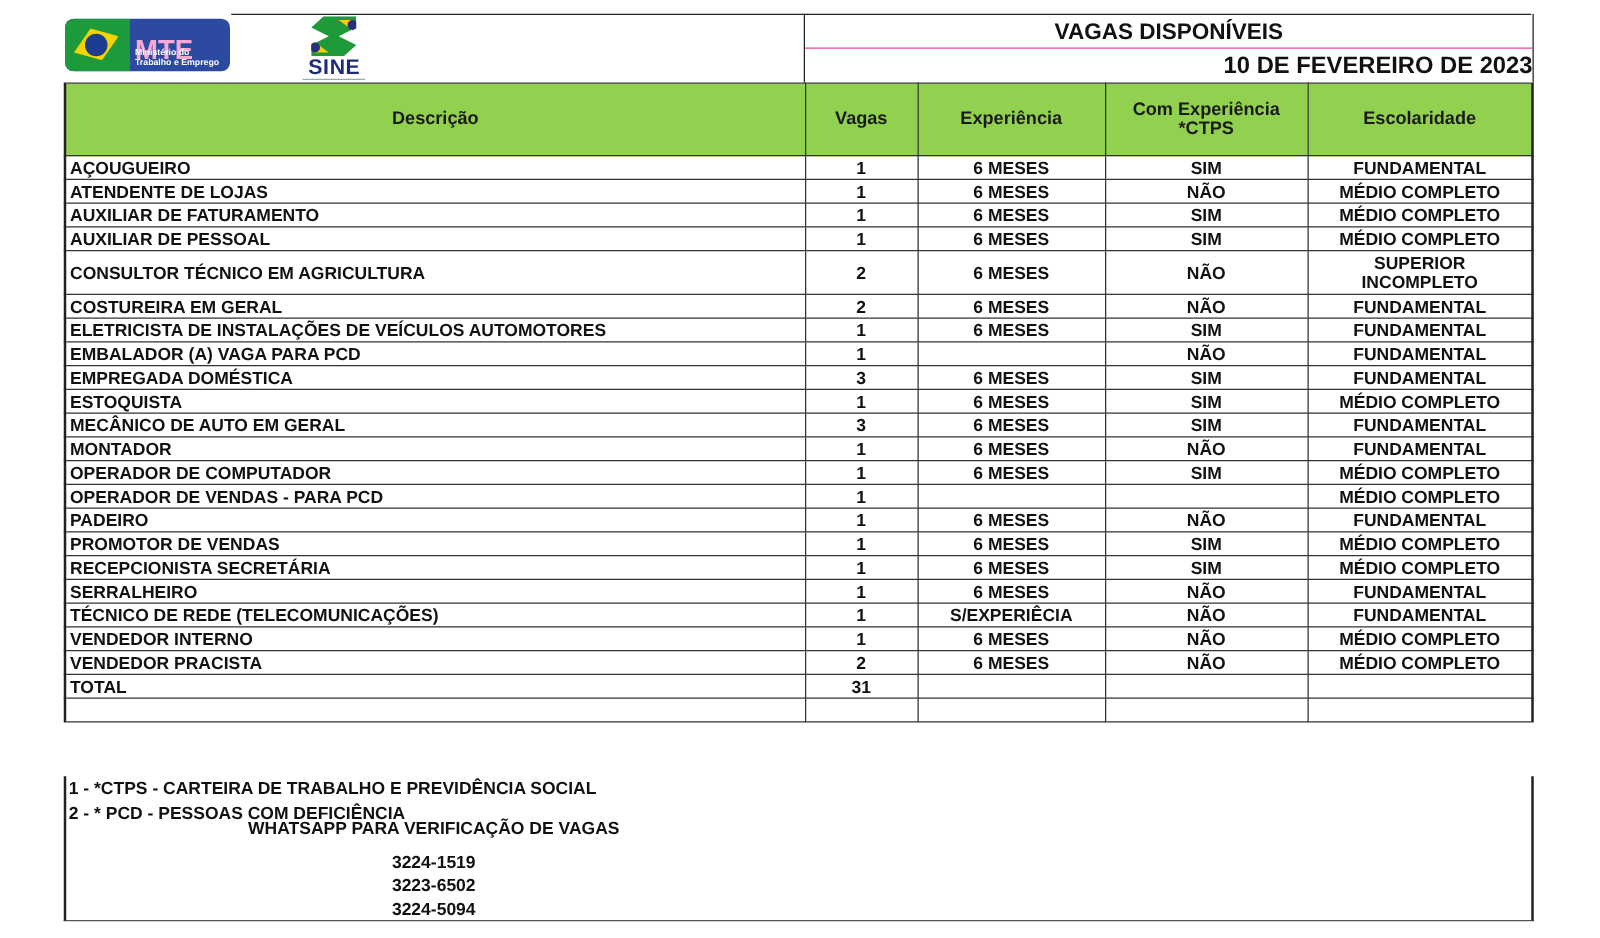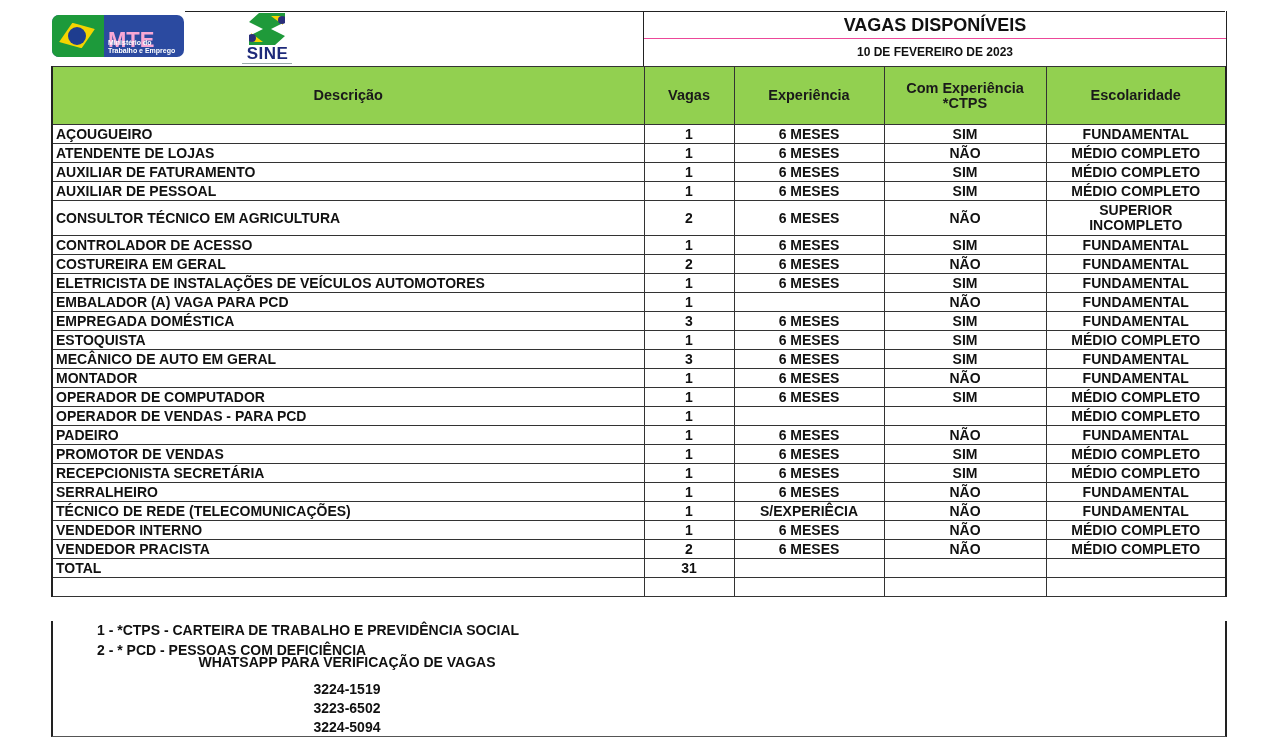--- a/index.html
+++ b/index.html
@@ -16,32 +16,32 @@
   .mte-sub { position:absolute; left:56px; top:24px; color:#fff; font-weight:bold; font-size:7px; line-height:8px; }
   .sine-logo { left:240px; top:13px; width:55px; height:50px; }
   .sine-mark { position:absolute; left:9px; top:0; width:36px; height:32px; }
   .sine-text { position:absolute; left:0; top:31px; width:55px; text-align:center; font-weight:bold; font-size:17px; color:#1e2a7a; letter-spacing:0.5px; }
   .sine-line { position:absolute; left:2px; top:50px; width:50px; height:1px; background:#9aa; }
 
   
   .top-line { left:185px; top:11px; width:1040px; height:0; border-top:1.5px solid #222; }
   .title-box { left:643px; top:11px; width:582px; height:55px; border-left:1.5px solid #222; border-right:1.5px solid #222; }
   .title1 { position:absolute; left:0; top:0; width:100%; height:27px; line-height:28px; text-align:center; font-weight:bold; font-size:18px; border-bottom:1px solid #ec4899; }
-  .title2 { position:absolute; left:0; top:28px; width:100%; height:27px; line-height:27px; text-align:center; font-weight:bold; font-size:12px; }
+  .title2 { position:absolute; left:0; top:28px; width:100%; height:27px; line-height:27px; text-align:right; font-weight:bold; font-size:19px; }
 
   
   .tbl { left:51px; top:66px; width:1174px; border-collapse:collapse; table-layout:fixed; }
   .tbl td, .tbl th { border:1px solid #333; padding:0; font-weight:bold; font-size:14px; line-height:15px; }
   .tbl th { background:#92d050; height:57px; font-size:14.5px; color:#1a1a1a; text-align:center; }
   .tbl td { height:18px; text-align:center; }
   .tbl td.desc { text-align:left; padding-left:3px; }
   .tbl tr.tall td { height:34px; }
   .tbl { border-left:2px solid #222; border-right:2px solid #222;padding-left:48px; }
   .footer-box { left:51px; top:621px; width:1172px; height:115px; border:1px solid #555; border-left:2px solid #222; border-right:2px solid #222; border-top:none; }
-  .note { position:absolute; left:2px; font-weight:bold; font-size:14px; line-height:15px;margin-left:42px; }
+  .note { position:absolute; left:2px; font-weight:bold; font-size:14px; line-height:15px; }
   .center-note { position:absolute; font-weight:bold; font-size:14px; line-height:15px; text-align:center; }
 </style>
 </head>
 <body>
 
 <div class="abs mte-logo">
   <div class="mte-flag">
     <div class="diamond"></div>
       <div class="globe"></div>
   </div>
@@ -123,27 +123,20 @@
         <td class="desc">CONSULTOR TÉCNICO EM AGRICULTURA</td>
         <td>2</td>
         <td>6 MESES</td>
         <td>NÃO</td>
         <td>
           <div>SUPERIOR</div>
           <div>INCOMPLETO</div>
         </td>
       </tr>
       <tr>
-        <td class="desc">CONTROLADOR DE ACESSO</td>
-        <td>1</td>
-        <td>6 MESES</td>
-        <td>SIM</td>
-        <td>FUNDAMENTAL</td>
-      </tr>
-      <tr>
         <td class="desc">COSTUREIRA EM GERAL</td>
         <td>2</td>
         <td>6 MESES</td>
         <td>NÃO</td>
         <td>FUNDAMENTAL</td>
       </tr>
       <tr>
         <td class="desc">ELETRICISTA DE INSTALAÇÕES DE VEÍCULOS AUTOMOTORES</td>
         <td>1</td>
         <td>6 MESES</td>

